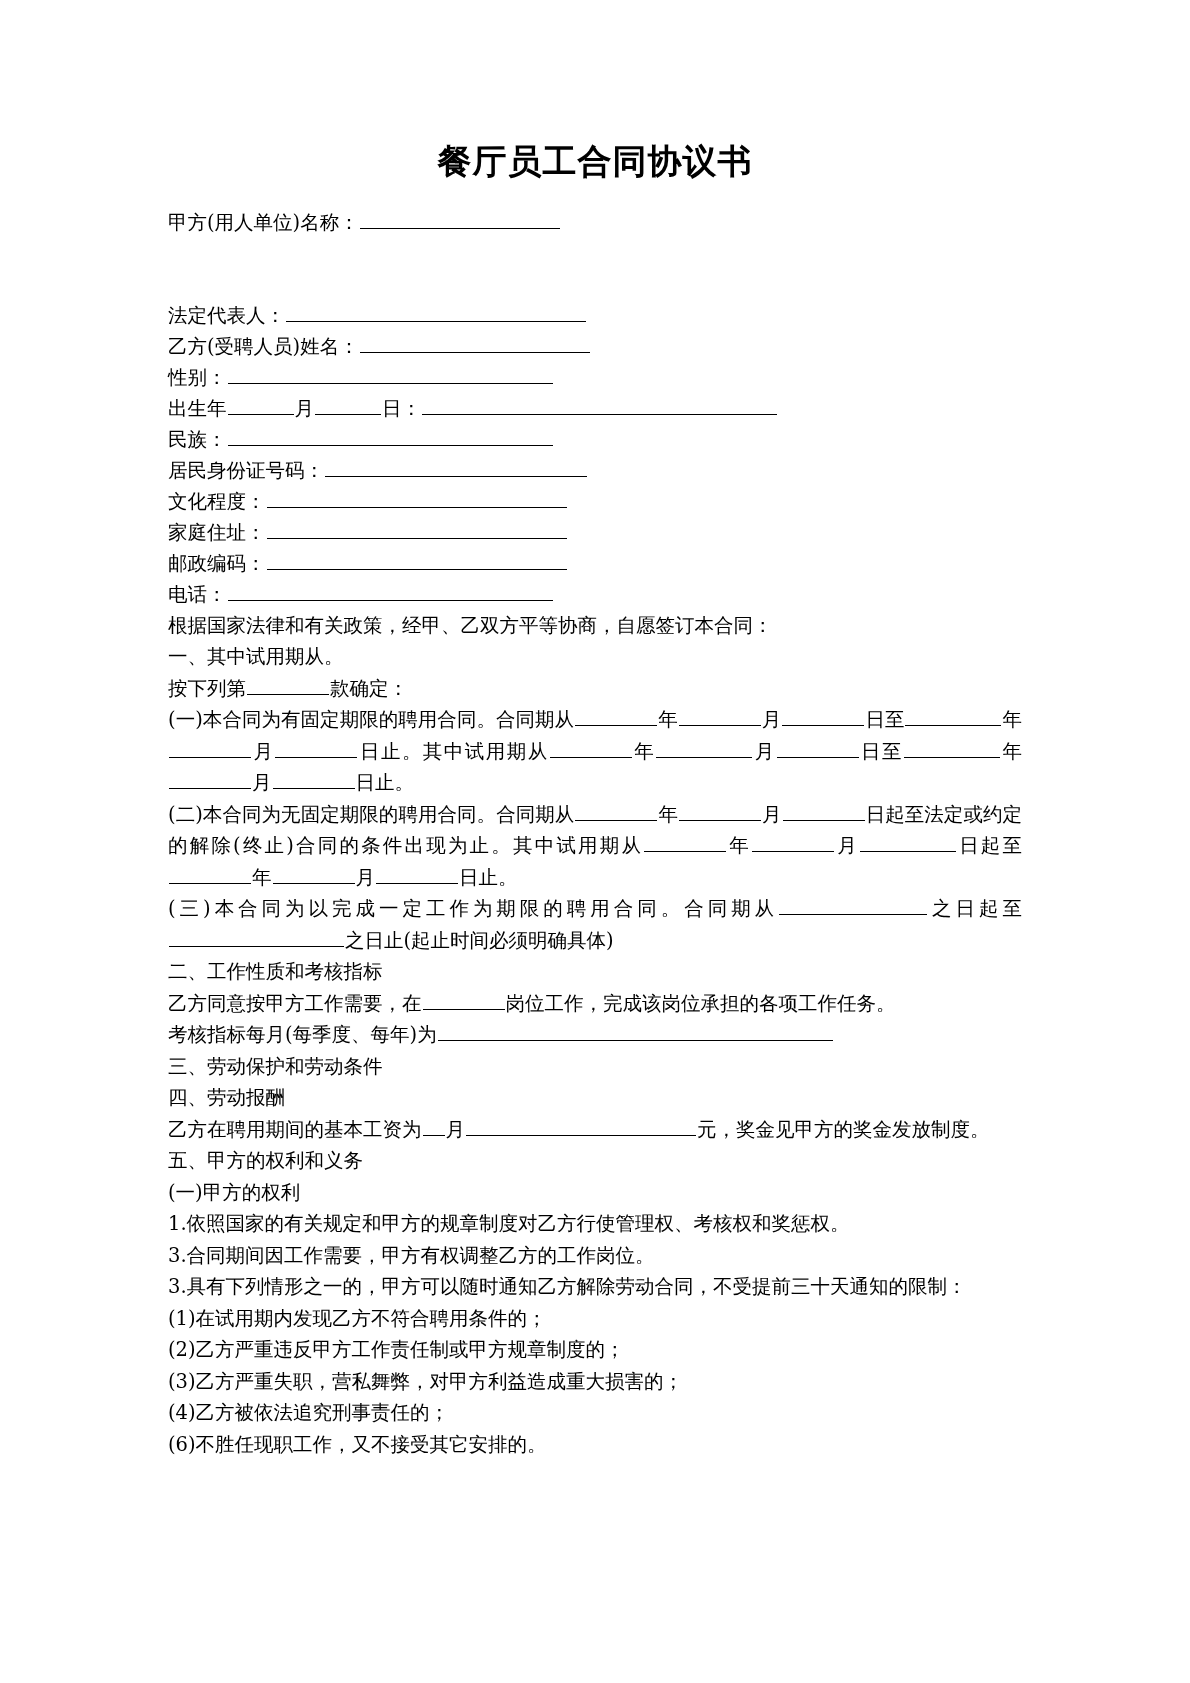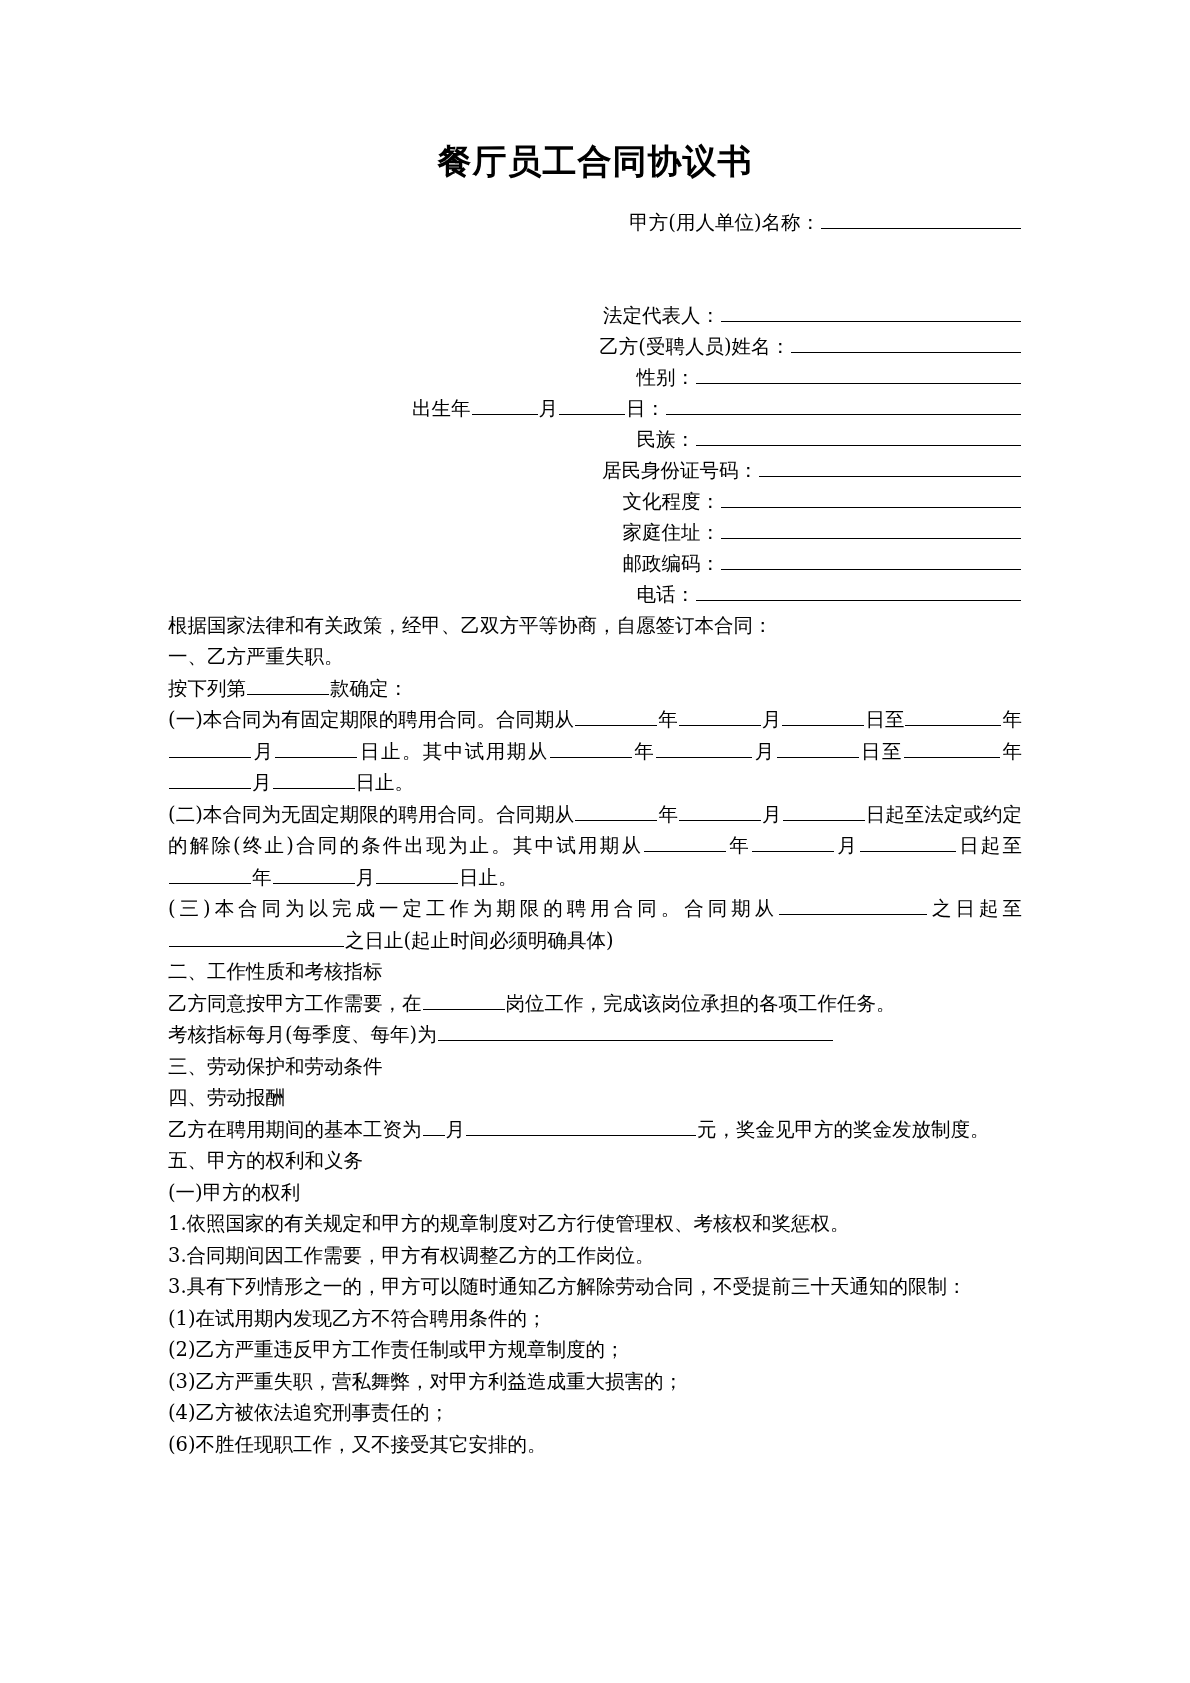--- a/index.html
+++ b/index.html
@@ -29,21 +29,20 @@
     text-align: center;
     letter-spacing: 1px;
     margin: 0 0 24px 0;
     line-height: 1.25;
   }
   .field-line {
     font-size: 19.5px;
     line-height: 31px;
     white-space: nowrap;
     margin: 0;
-    text-align: right;
   }
   .gap-block {
     height: 62px;
   }
   .body-line {
     font-size: 19.5px;
     line-height: 31.5px;
     margin: 0;
     text-align: justify;
     text-justify: inter-character;
@@ -117,21 +116,21 @@
   <p class="field-line">
     <span>邮政编码：</span><span class="blank b-7xl"></span>
   </p>
 
   <p class="field-line">
     <span>电话：</span><span class="blank b-8xl"></span>
   </p>
 
   <p class="body-line">根据国家法律和有关政策，经甲、乙双方平等协商，自愿签订本合同：</p>
 
-  <p class="body-line">一、乙方严重失职。</p>
+  <p class="body-line">一、其中试用期从。</p>
 
   <p class="body-line">
     <span>按下列第</span><span class="blank b-md"></span><span>款确定：</span>
   </p>
 
   <p class="body-line">
     <span>(一)本合同为有固定期限的聘用合同。合同期从</span><span class="blank b-md"></span><span>年</span><span class="blank b-md"></span><span>月</span><span class="blank b-md"></span><span>日至</span><span class="blank b-lg"></span><span>年</span><span class="blank b-md"></span><span>月</span><span class="blank b-md"></span><span>日止。其中试用期从</span><span class="blank b-md"></span><span>年</span><span class="blank b-lg"></span><span>月</span><span class="blank b-md"></span><span>日至</span><span class="blank b-lg"></span><span>年</span><span class="blank b-md"></span><span>月</span><span class="blank b-md"></span><span>日止。</span>
   </p>
 
   <p class="body-line">

